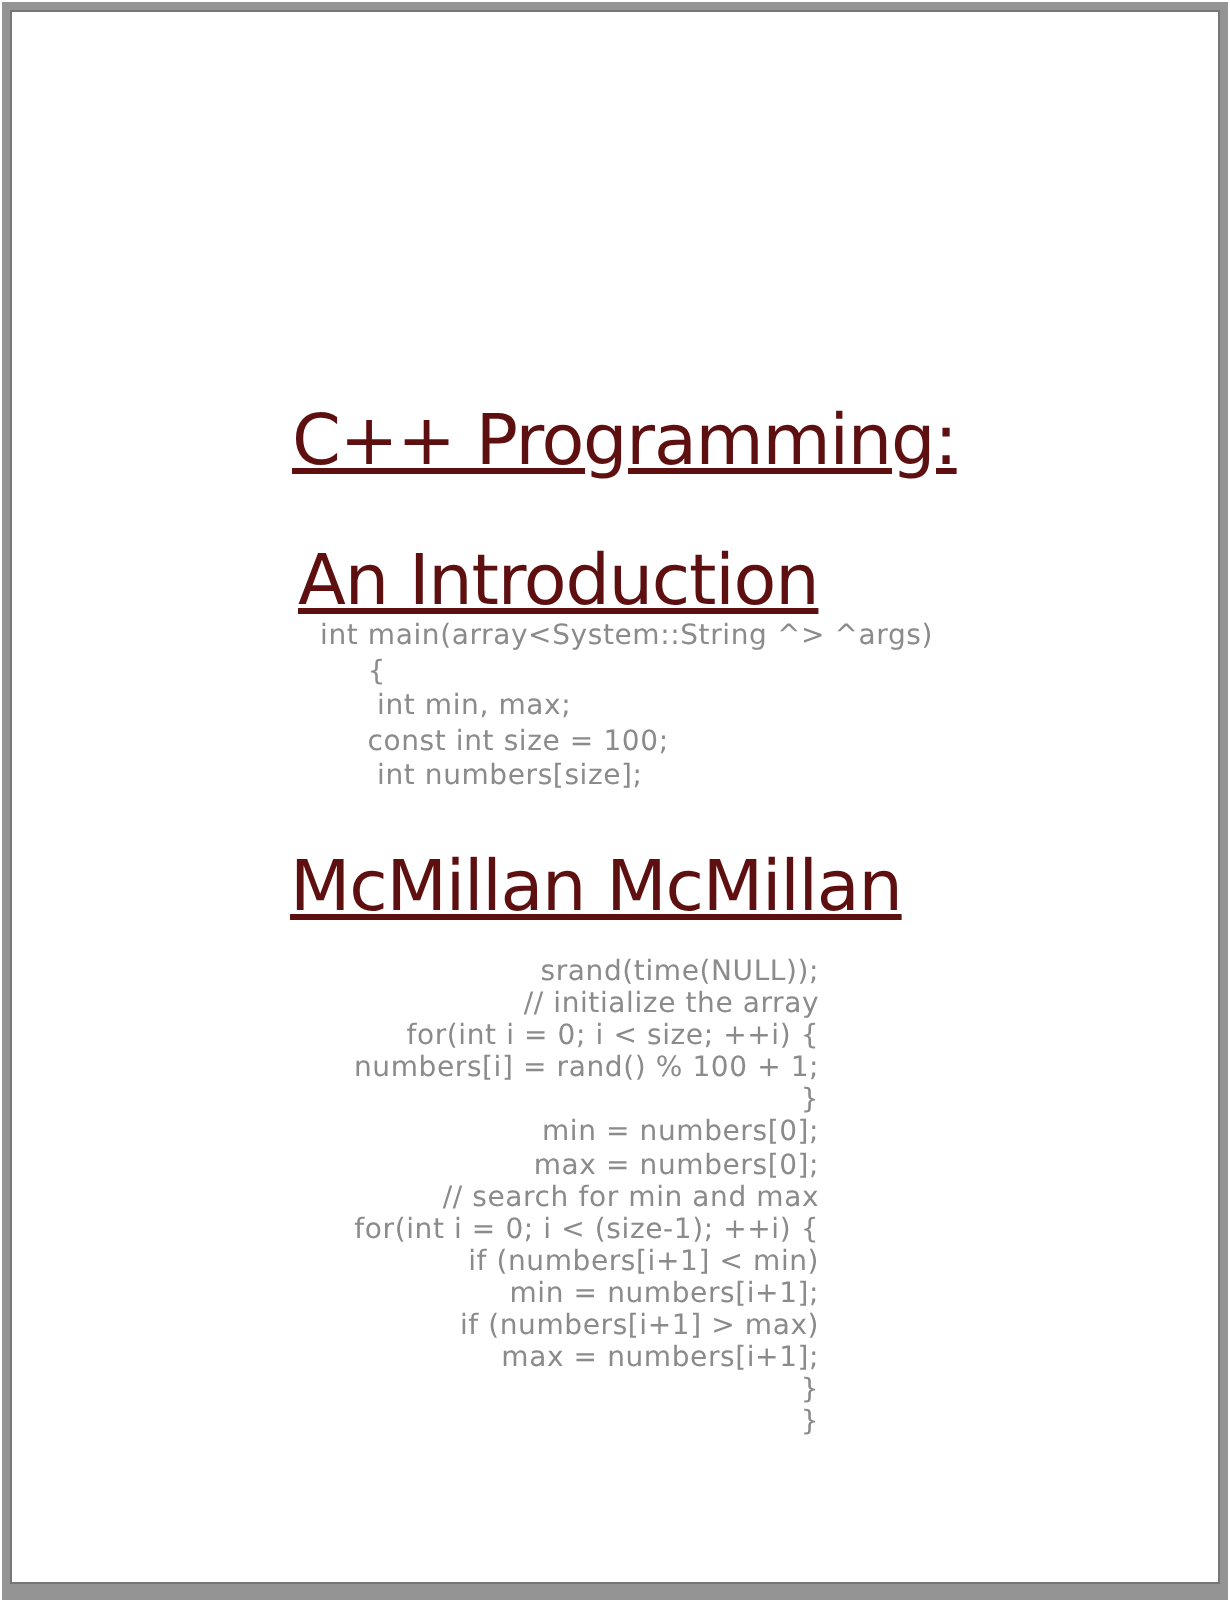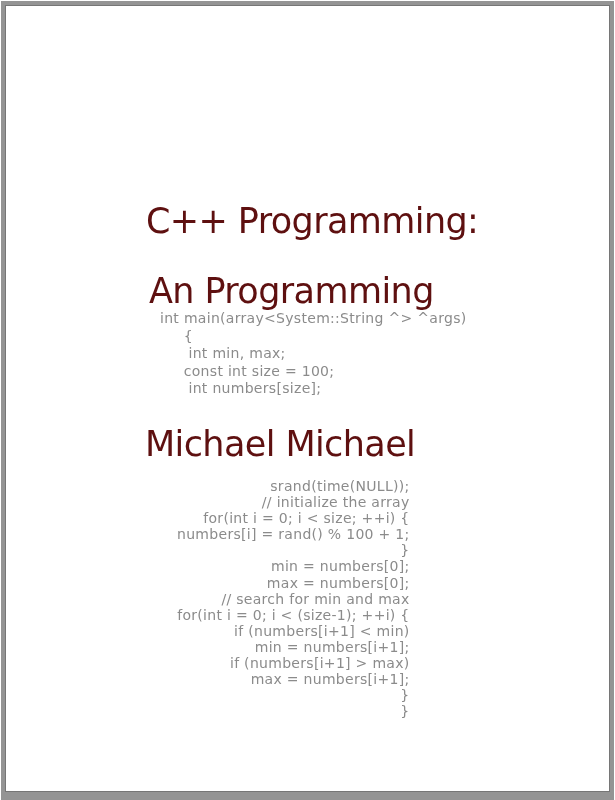--- a/index.html
+++ b/index.html
@@ -42,44 +42,45 @@
   .heading {
     position: absolute;
     margin: 0;
     color: #5e1010;
     font-family: "DejaVu Sans", "Liberation Sans", sans-serif;
     font-weight: 400;
     font-size: 35px;
     letter-spacing: -0.6px;
     white-space: nowrap;
     line-height: 1;
+    text-decoration: underline;
   }
   .title-line1 { top: 204px; left: 146px; }
   .title-line2 { top: 274px; left: 149px; }
   .author      { top: 427px; left: 145px; }
 </style>
 </head>
 <body>
 
 <div class="canvas">
 
   <div class="frame"></div>
 
 
   <h1 class="heading title-line1">C++ Programming:</h1>
 
-  <h1 class="heading title-line2">An Programming</h1>
+  <h1 class="heading title-line2">An Introduction</h1>
 
   <pre class="code block-main">int main(array&lt;System::String ^&gt; ^args)
      {
       int min, max;
      const int size = 100;
       int numbers[size];</pre>
 
-  <h2 class="heading author">Michael Michael</h2>
+  <h2 class="heading author">McMillan McMillan</h2>
 
   <pre class="code block-body">  srand(time(NULL));
   // initialize the array
   for(int i = 0; i &lt; size; ++i) {
     numbers[i] = rand() % 100 + 1;
   }
   min = numbers[0];
   max = numbers[0];
   // search for min and max
   for(int i = 0; i &lt; (size-1); ++i) {

